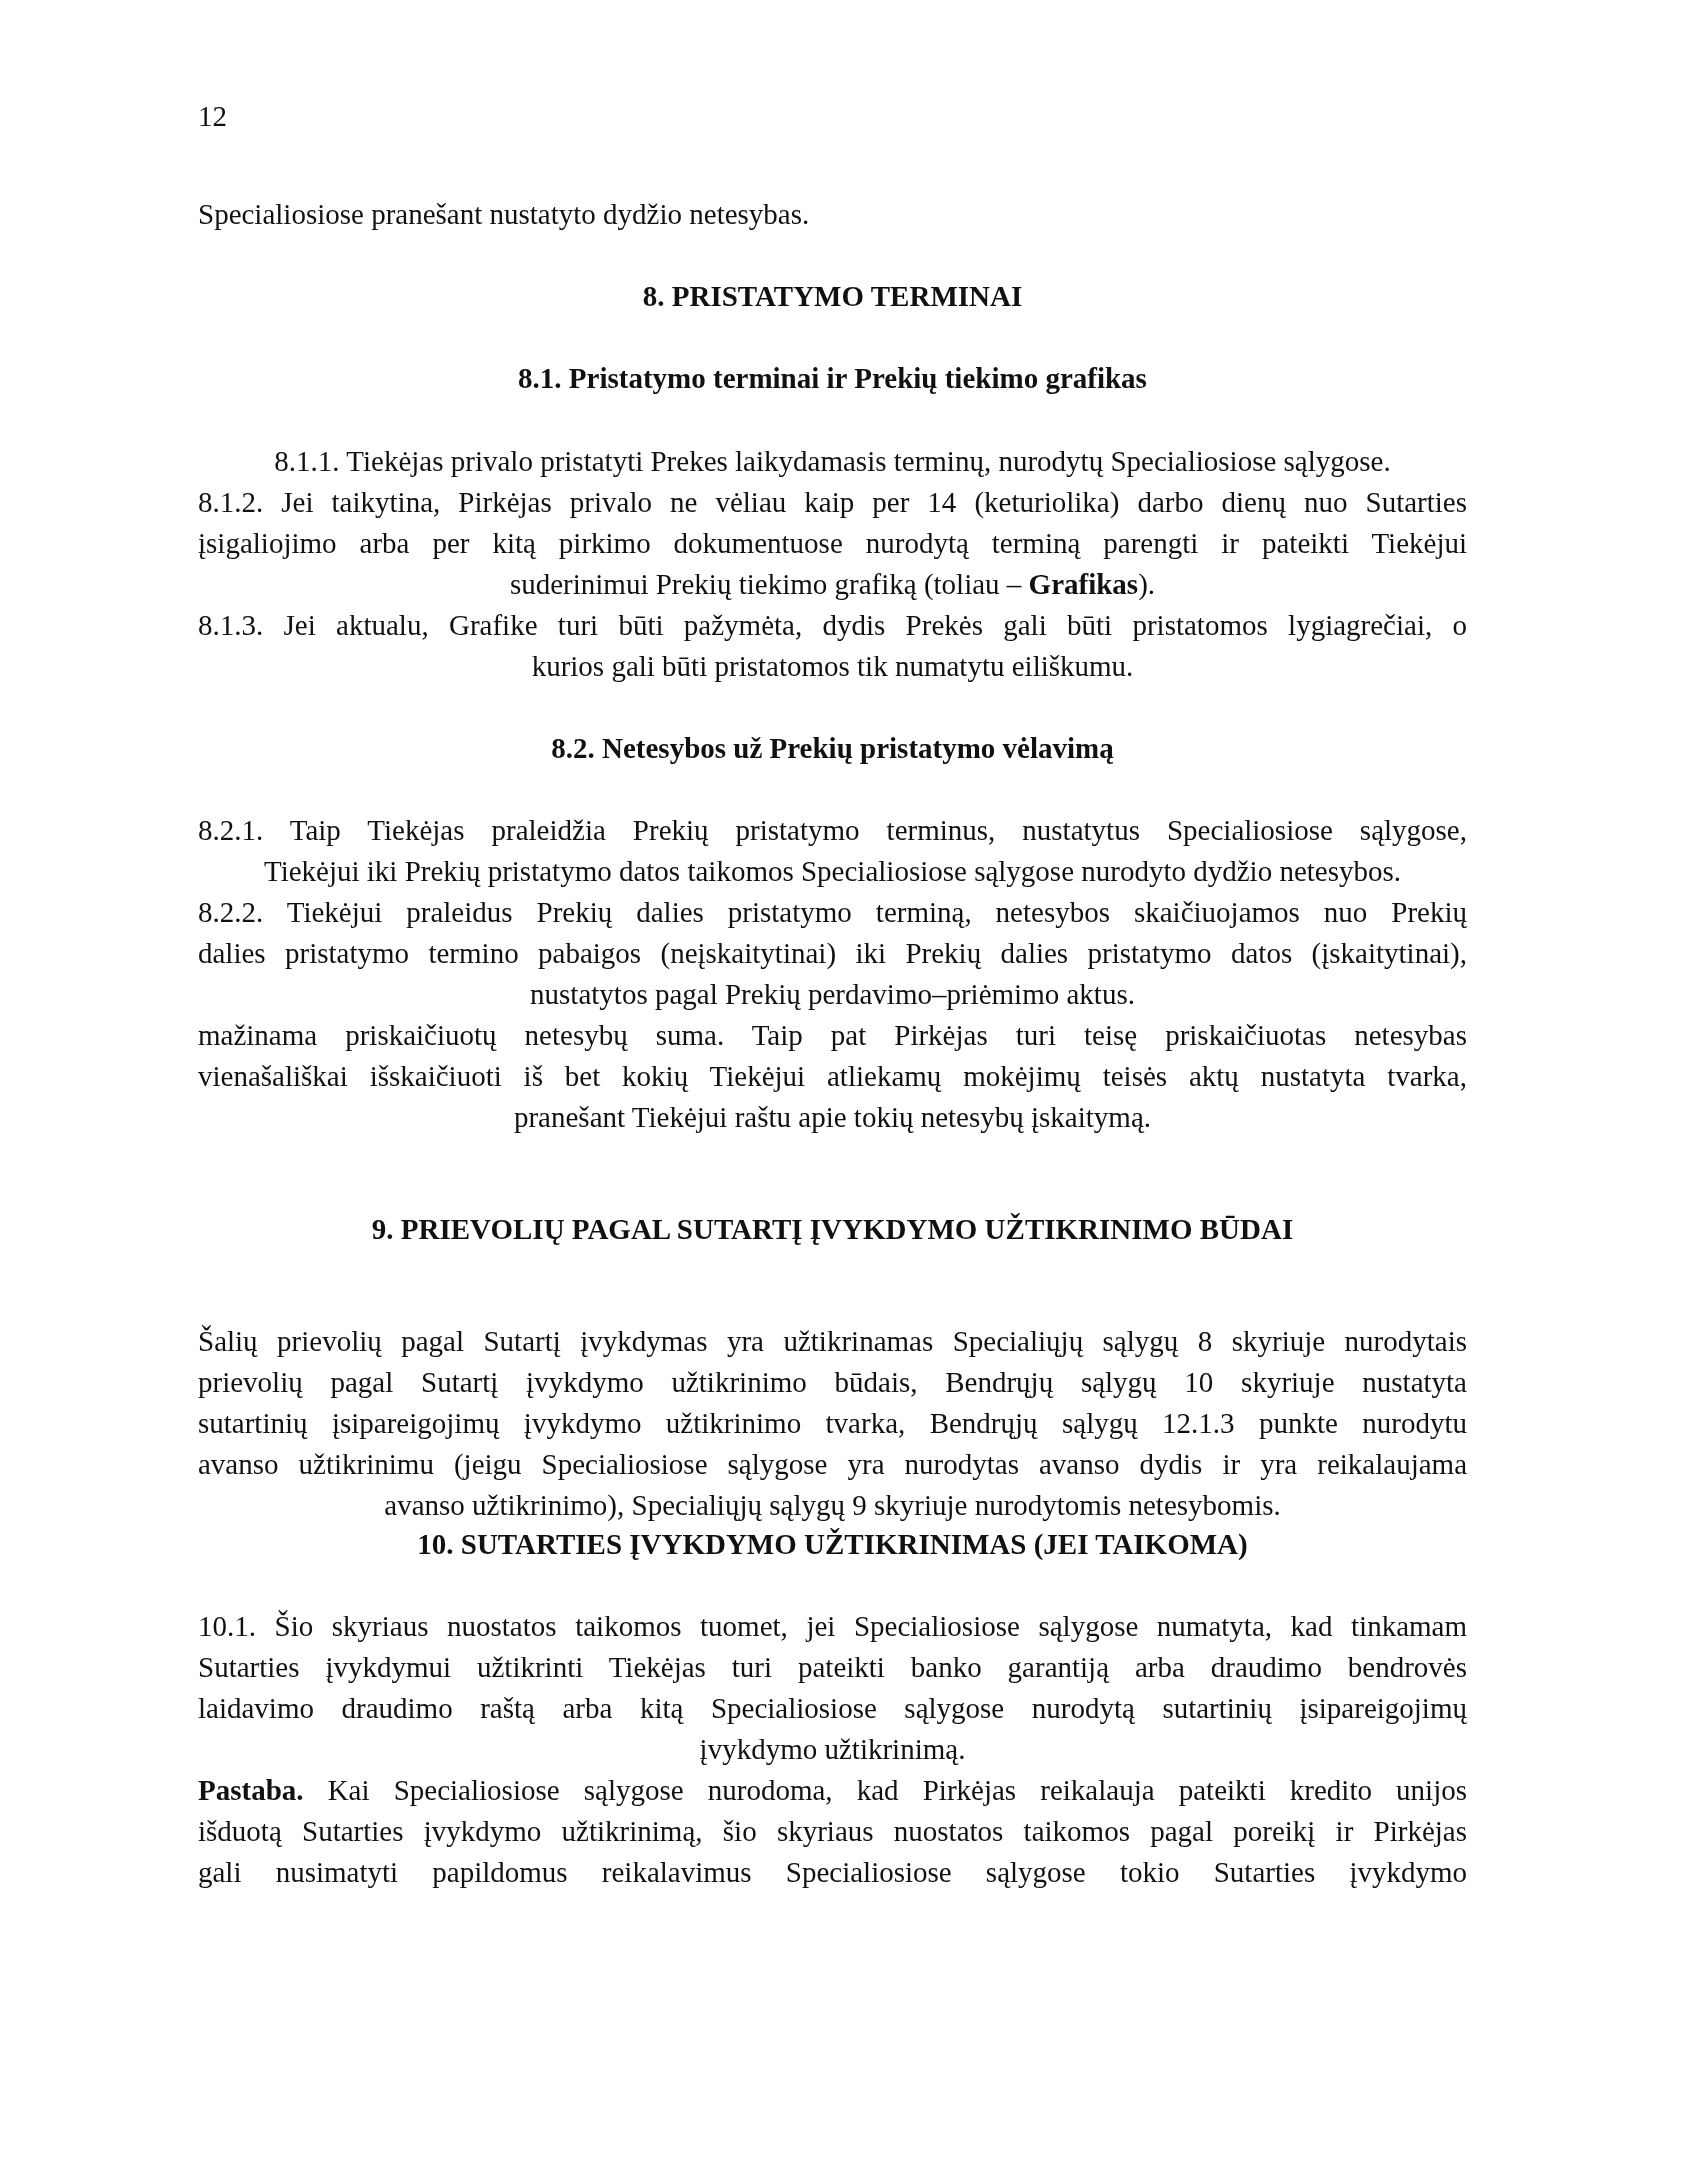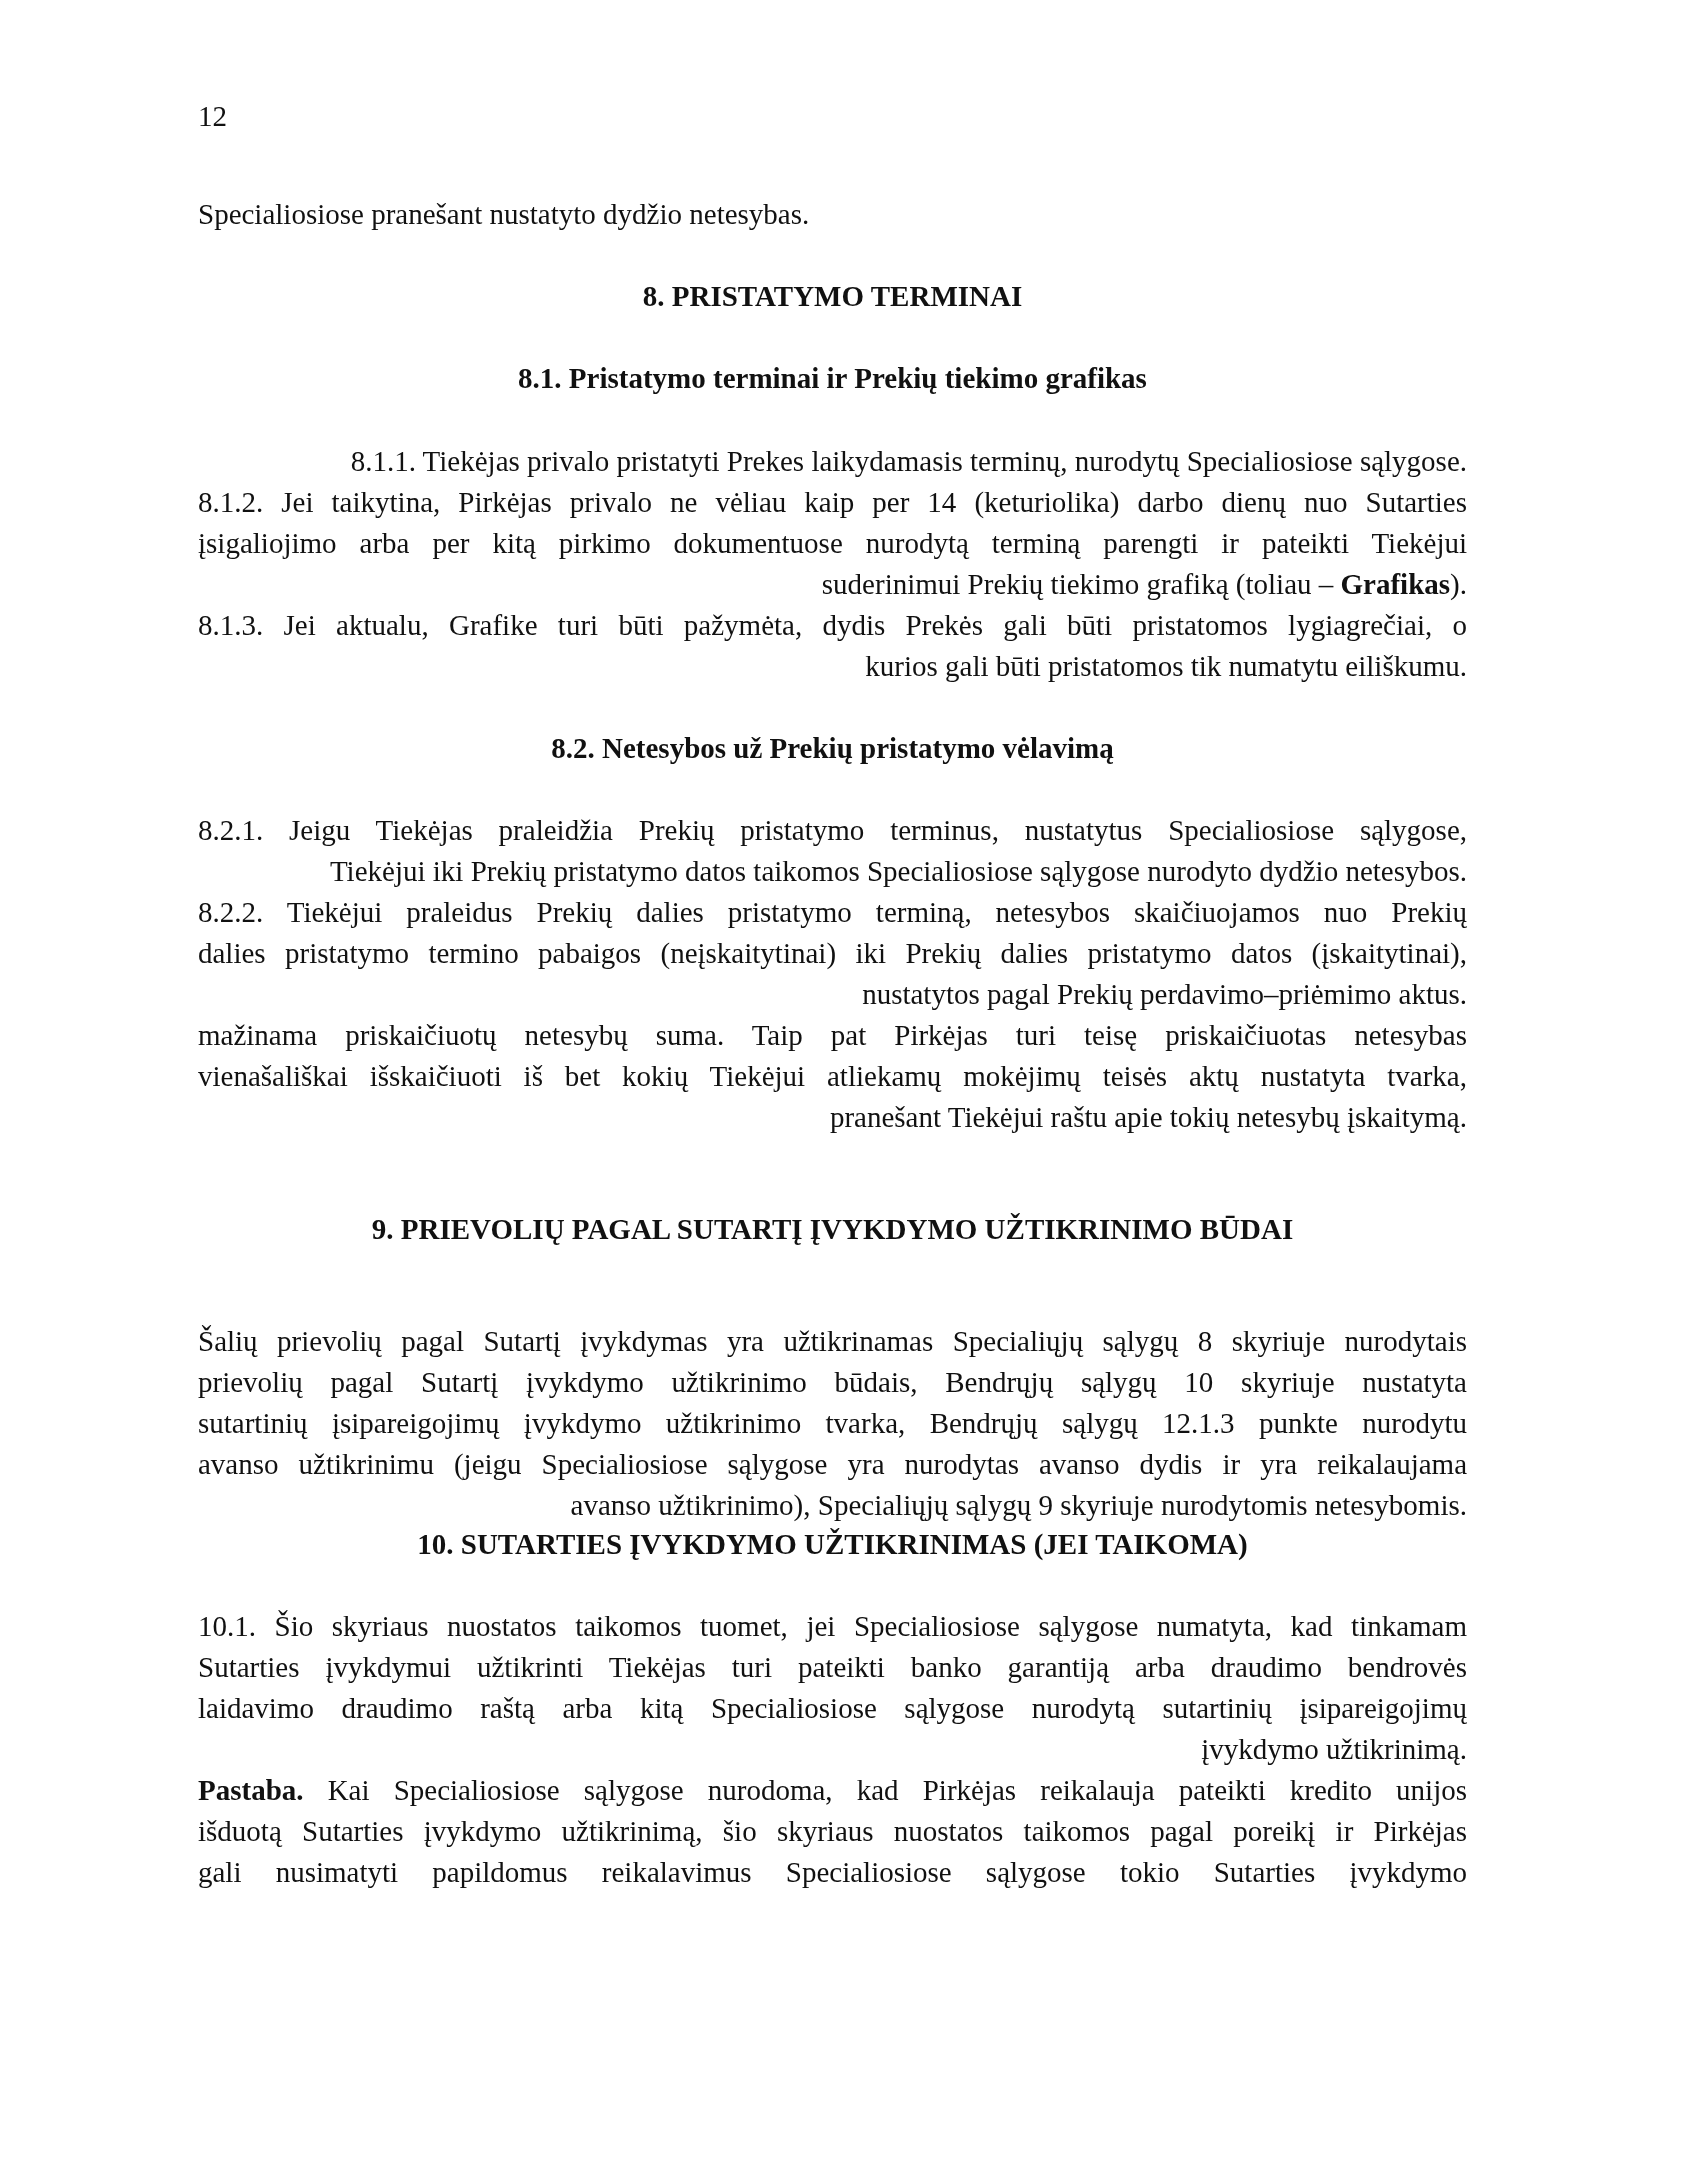--- a/index.html
+++ b/index.html
@@ -6,21 +6,21 @@
   body { width: 1683px; height: 2178px; position: relative; overflow: hidden; }
   .page {
     position: absolute; left: 198px; top: 0; width: 1269px;
     font-family: "Liberation Serif", "DejaVu Serif", serif;
     font-size: 29px; line-height: 41px; color: #111;
   }
   .pagenum { position: absolute; left: 0; width: 100%; top: 96px; text-align: left; }
   .block { position: absolute; left: 0; width: 100%; }
   .center { text-align: center; font-weight: bold; }
   .just-line { text-align: justify; text-align-last: justify; display: block; }
-  .last-line { display: block; text-align: right; }
+  .last-line { display: block; text-align: center; }
   b { font-weight: bold; }
 </style>
 </head>
 <body>
 
 <div class="page">
 
   <div class="pagenum">12</div>
 
   <div class="block" style="top:194px;">Specialiosiose pranešant nustatyto dydžio netesybas.</div>
@@ -34,21 +34,21 @@
     <span class="just-line">8.1.2. Jei taikytina, Pirkėjas privalo ne vėliau kaip per 14 (keturiolika) darbo dienų nuo Sutarties</span>
     <span class="just-line">įsigaliojimo arba per kitą pirkimo dokumentuose nurodytą terminą parengti ir pateikti Tiekėjui</span>
     <span class="last-line"><span>suderinimui Prekių tiekimo grafiką (toliau – </span><b>Grafikas</b><span>).</span></span>
     <span class="just-line">8.1.3. Jei aktualu, Grafike turi būti pažymėta, dydis Prekės gali būti pristatomos lygiagrečiai, o</span>
     <span class="last-line">kurios gali būti pristatomos tik numatytu eiliškumu.</span>
   </div>
 
   <div class="block center" style="top:728px;">8.2.   Netesybos už Prekių pristatymo vėlavimą</div>
 
   <div class="block" style="top:810px;">
-    <span class="just-line">8.2.1. Jeigu Tiekėjas praleidžia Prekių pristatymo terminus, nustatytus Specialiosiose sąlygose,</span>
+    <span class="just-line">8.2.1. Taip Tiekėjas praleidžia Prekių pristatymo terminus, nustatytus Specialiosiose sąlygose,</span>
     <span class="last-line">Tiekėjui iki Prekių pristatymo datos taikomos Specialiosiose sąlygose nurodyto dydžio netesybos.</span>
     <span class="just-line">8.2.2. Tiekėjui praleidus Prekių dalies pristatymo terminą, netesybos skaičiuojamos nuo Prekių</span>
     <span class="just-line">dalies pristatymo termino pabaigos (neįskaitytinai) iki Prekių dalies pristatymo datos (įskaitytinai),</span>
     <span class="last-line">nustatytos pagal Prekių perdavimo–priėmimo aktus.</span>
     <span class="just-line">mažinama priskaičiuotų netesybų suma. Taip pat Pirkėjas turi teisę priskaičiuotas netesybas</span>
     <span class="just-line">vienašališkai išskaičiuoti iš bet kokių Tiekėjui atliekamų mokėjimų teisės aktų nustatyta tvarka,</span>
     <span class="last-line">pranešant Tiekėjui raštu apie tokių netesybų įskaitymą.</span>
   </div>
 
   <div class="block center" style="top:1209px;">9.  PRIEVOLIŲ PAGAL SUTARTĮ ĮVYKDYMO UŽTIKRINIMO BŪDAI</div>

